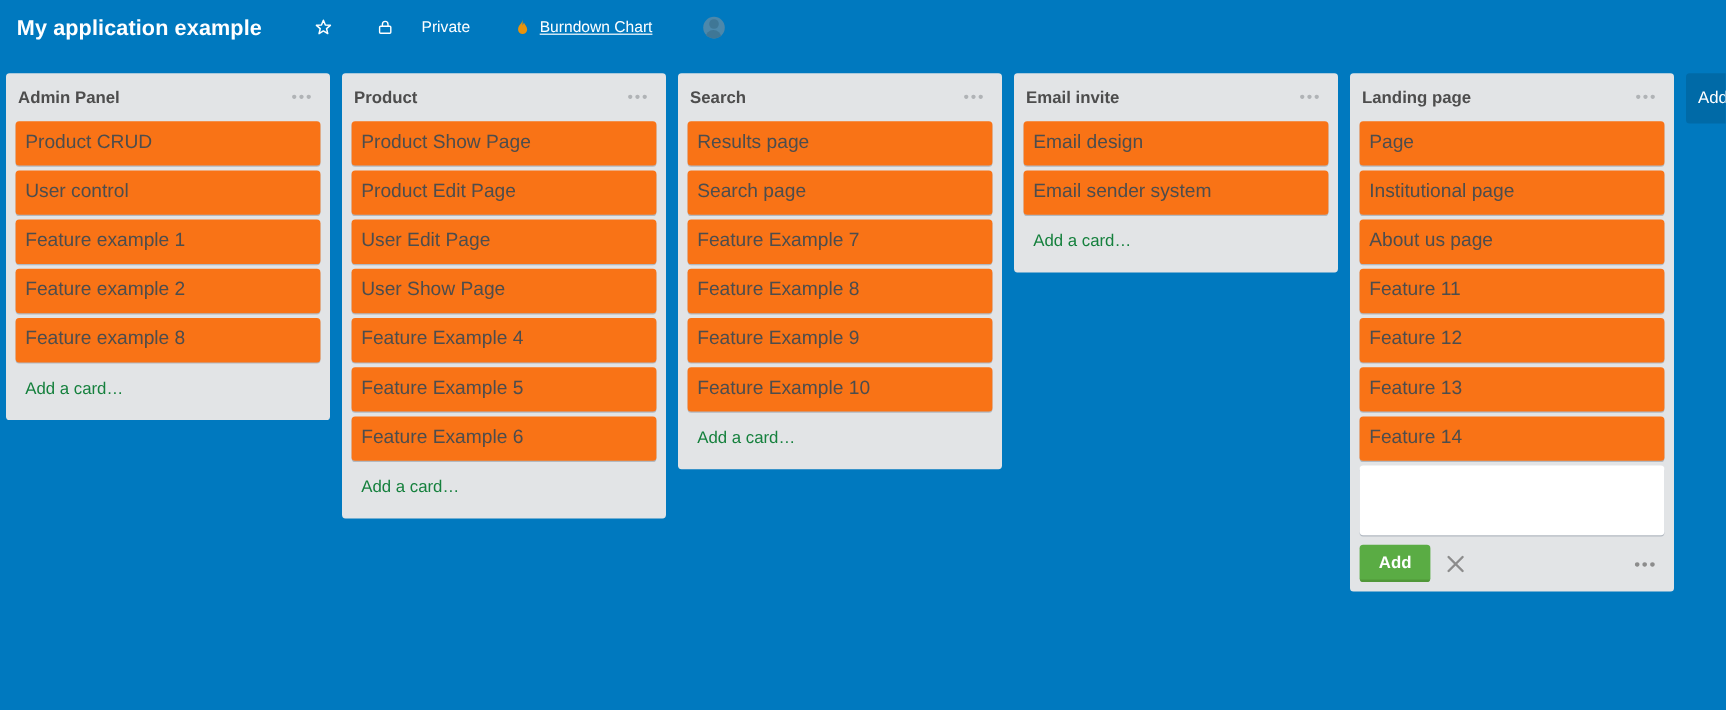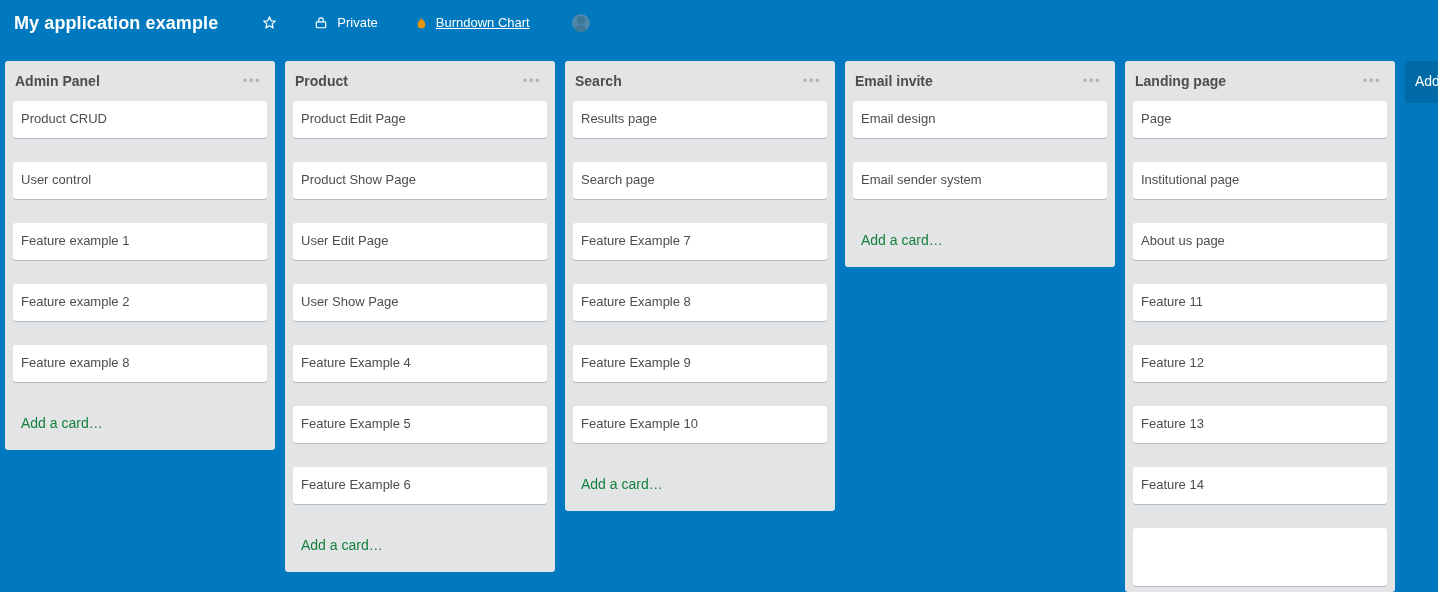--- a/index.html
+++ b/index.html
@@ -40,21 +40,21 @@
     align-items: center;
     height: 28px;
     padding: 0 7px;
     border-radius: 3px;
     color: #ffffff;
     font-size: 13px;
     white-space: nowrap;
     cursor: pointer;
   }
   .hdr-btn svg { display: block; }
-  .hdr-btn .lbl { margin-left: 9px; font-size: 13px; color: #fff; }
+  .hdr-btn .lbl { margin-left: 23px; font-size: 13px; color: #fff; }
   .hdr-link-text {
     margin-left: 8px;
     font-size: 13px;
     color: #ffffff;
     text-decoration: underline;
     white-space: nowrap;
   }
   .avatar-hdr {
     width: 18px;
     height: 18px;
@@ -125,26 +125,26 @@
     color: #b0b3b6;
     font-size: 13px;
     letter-spacing: 1.5px;
     line-height: 10px;
     padding: 2px 4px;
     cursor: pointer;
     user-select: none;
   }
   .cards { display: flex; flex-direction: column; }
   .card {
-    background: #ffffff;
+    background: #f97316;
     border-radius: 3px;
     box-shadow: 0 1px 0 rgba(9,30,66,0.22);
     padding: 9px 8px 10px 8px;
-    margin-bottom: 24px;
-    font-size: 13px;
+    margin-bottom: 4px;
+    font-size: 16px;
     color: #4d4d4d;
     line-height: 18px;
     cursor: pointer;
     min-height: 32px;
   }
   .add-card {
     font-size: 14px;
     color: #15803d;
     padding: 8px 8px 10px 8px;
     line-height: 18px;
@@ -275,22 +275,22 @@
     </div>
     <div class="add-card">Add a card…</div>
   </div>
 
   <div class="list">
     <div class="list-header">
       <div class="list-title">Product</div>
       <div class="list-menu">•••</div>
     </div>
     <div class="cards">
+      <div class="card">Product Show Page</div>
       <div class="card">Product Edit Page</div>
-      <div class="card">Product Show Page</div>
       <div class="card">User Edit Page</div>
       <div class="card">User Show Page</div>
       <div class="card">Feature Example 4</div>
       <div class="card">Feature Example 5</div>
       <div class="card">Feature Example 6</div>
     </div>
     <div class="add-card">Add a card…</div>
   </div>
 
   <div class="list">

